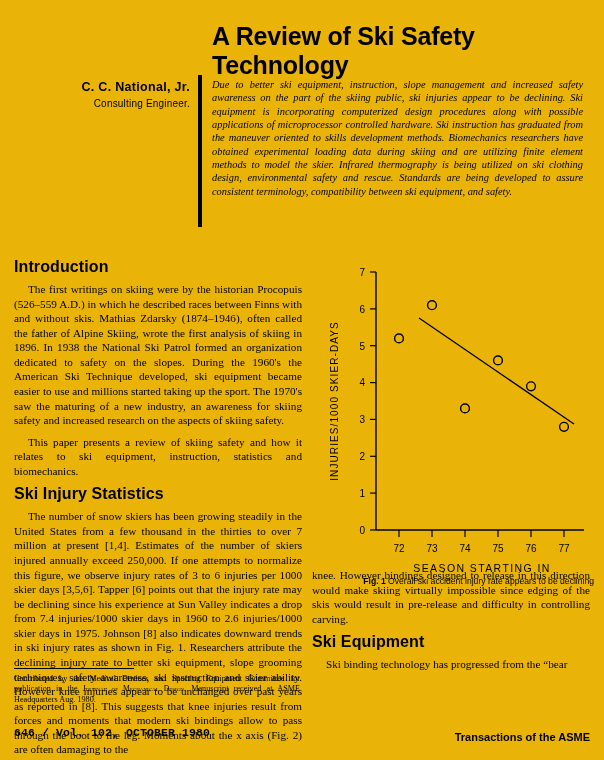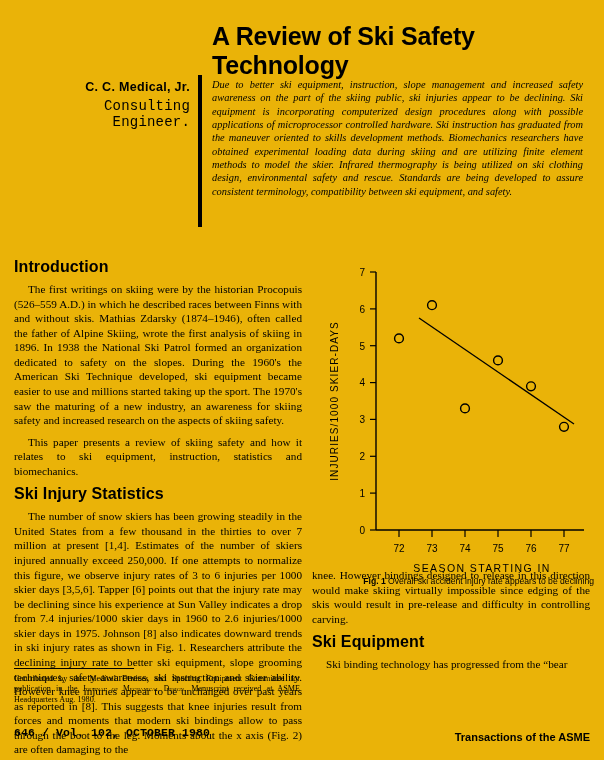--- a/index.html
+++ b/index.html
@@ -49,22 +49,22 @@
     width: 170px;
     text-align: right;
   }
   .author-name {
     font-family: "Liberation Sans", sans-serif;
     font-size: 12.5px;
     font-weight: bold;
     letter-spacing: 0.3px;
   }
   .author-affil {
-    font-family: Liberation Mono, monospace;
-    font-size: 14px;
+    font-family: Liberation Sans, sans-serif;
+    font-size: 10px;
     margin-top: 4px;
     letter-spacing: 0.2px;
   }
   .abstract-rule {
     position: absolute;
     left: 198px;
     top: 57px;
     width: 4px;
     height: 152px;
     background: #000;
@@ -193,21 +193,21 @@
 </style>
 </head>
 <body>
 
 <div class="page">
 
   <div class="header">
     <div class="title">A Review of Ski Safety Technology</div>
 
     <div class="author-block">
-      <div class="author-name">C. C. Medical, Jr.</div>
+      <div class="author-name">C. C. National, Jr.</div>
       <div class="author-affil">Consulting Engineer.</div>
     </div>
 
     <div class="abstract-rule"></div>
     <div class="abstract">Due to better ski equipment, instruction, slope management and increased safety awareness on the part of the skiing public, ski injuries appear to be declining. Ski equipment is incorporating computerized design procedures along with possible applications of microprocessor controlled hardware. Ski instruction has graduated from the maneuver oriented to skills development methods. Biomechanics researchers have obtained experimental loading data during skiing and are utilizing finite element methods to model the skier. Infrared thermography is being utilized on ski clothing design, environmental safety and rescue. Standards are being developed to assure consistent terminology, compatibility between ski equipment, and safety.</div>
   </div>
 
   <div class="col-left">
     <h2 class="sec">Introduction</h2>
     <p class="body">The first writings on skiing were by the historian Procopuis (526–559 A.D.) in which he described races between Finns with and without skis. Mathias Zdarsky (1874–1946), often called the father of Alpine Skiing, wrote the first analysis of skiing in 1896. In 1938 the National Ski Patrol formed an organization dedicated to safety on the slopes. During the 1960's the American Ski Technique developed, ski equipment became easier to use and millions started taking up the sport. The 1970's saw the maturing of a new industry, an awareness for skiing safety and increased research on the aspects of skiing safety.</p>

